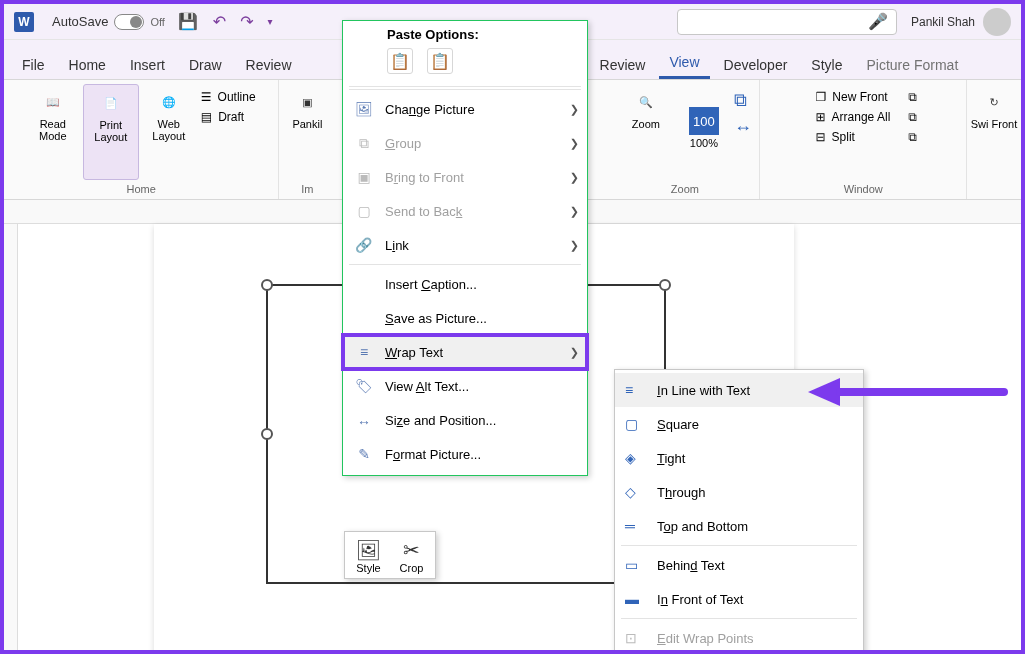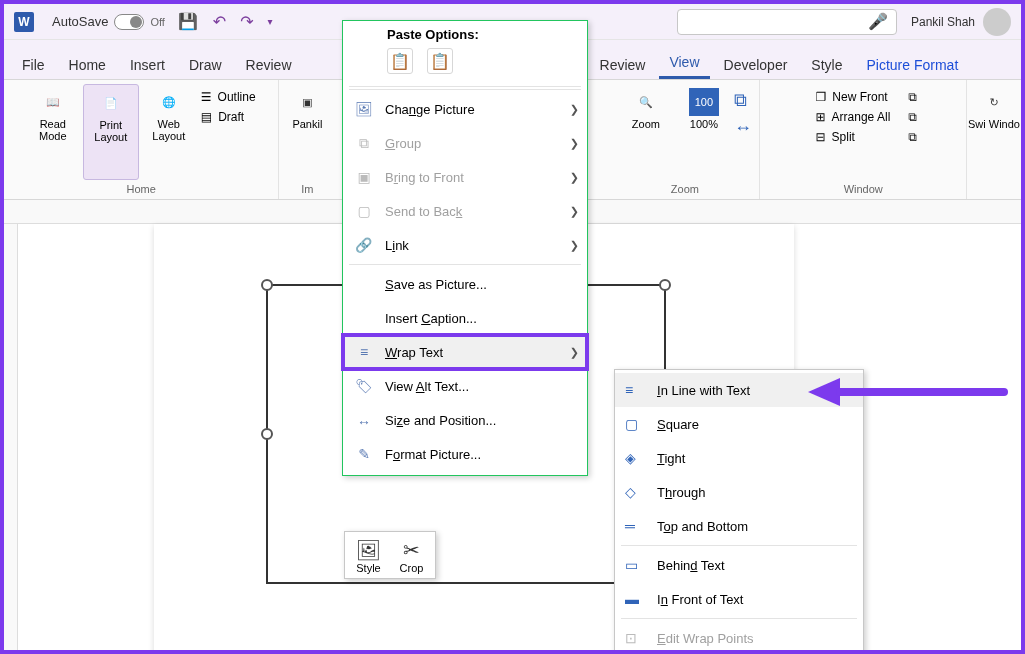--- a/index.html
+++ b/index.html
@@ -11,21 +11,21 @@
   .toggle { width:30px; height:16px; border:1px solid #888; border-radius:8px; margin:0 6px; position:relative; background:#fff; }
   .toggle::after { content:''; position:absolute; right:1px; top:1px; width:12px; height:12px; border-radius:50%; background:#888; }
   .qat { margin-left:14px; display:flex; gap:14px; align-items:center; color:#7c3e9e; font-size:16px; }
   .searchbox { margin-left:auto; width:220px; height:26px; border:1px solid #c7c7c7; border-radius:4px; background:#fff; display:flex; align-items:center; justify-content:flex-end; padding:0 8px; margin-right:14px; }
   .user { display:flex; align-items:center; gap:8px; font-size:12px; color:#333; }
   .avatar { width:28px; height:28px; border-radius:50%; background:#ccc; }
   
   .tabs { height:40px; background:#f5f0fa; display:flex; align-items:flex-end; padding:0 8px; gap:4px; border-bottom:1px solid #d7d7d7; font-size:14px; }
   .tabs .tab { padding:6px 10px; color:#333; cursor:pointer; }
   .tabs .tab.active { color:#2e5aac; border-bottom:3px solid #2e5aac; }
-  .tabs .tab.ctx { color:#1d4ed8;margin-top:22px; }
+  .tabs .tab.ctx { color:#737373;margin-top:22px; }
   .tabs .gap { width:280px; }
   
   .ribbon { height:120px; background:#fafafa; display:flex; border-bottom:1px solid #d7d7d7; position:relative; }
   .rgroup { border-right:1px solid #e3e3e3; padding:4px 8px 0 8px; display:flex; flex-direction:column; align-items:center; position:relative; }
   .rgroup .label { font-size:11px; color:#666; text-align:center; position:absolute; bottom:4px; left:0; right:0; }
   .vitems { display:flex; gap:2px; height:96px; }
   .big-btn { width:56px; display:flex; flex-direction:column; align-items:center; gap:2px; font-size:11px; text-align:center; padding-top:4px; }
   .big-btn.sel { background:#ede3f5; border:1px solid #c7b8e0; border-radius:3px; }
   .iconbox { width:30px; height:28px; display:flex; align-items:center; justify-content:center; color:#333; }
   .mini-list { display:flex; flex-direction:column; gap:6px; font-size:12px; padding:6px 2px; }
@@ -154,21 +154,21 @@
 
   <div class="gap2"></div>
 
   <div class="rgroup" style="width:150px;">
     <div class="vitems">
       <div class="big-btn">
         <div class="iconbox">🔍</div>
         <span>Zoom</span>
       </div>
       <div class="big-btn">
-        <div class="iconbox" style="font-size:11px;background:#3064b8;color:#fff;padding:2px;">100</div>
+        <div class="iconbox" style="font-size:13px;background:#3064b8;color:#fff;padding:2px;margin-top:19px;">100</div>
         <span>100%</span>
       </div>
       <div style="display:flex;flex-direction:column;gap:4px;padding-top:6px;">
         <span style="font-size:18px;color:#3064b8;">⧉</span>
         <span style="font-size:18px;color:#3064b8;">↔</span>
       </div>
     </div>
     <div class="label">Zoom</div>
   </div>
 
@@ -193,21 +193,21 @@
         <span>⧉</span>
         <span>⧉</span>
       </div>
     </div>
     <div class="label">Window</div>
   </div>
 
   <div class="rgroup" style="width:54px;border-right:none;">
     <div class="big-btn">
       <div class="iconbox">↻</div>
-      <span style="white-space:pre-line;">Swi Windo</span>
+      <span style="white-space:pre-line;">Swi Front</span>
     </div>
   </div>
 </div>
 
 <div class="ruler-h"></div>
 <div class="ruler-v"></div>
 
 <div class="page"></div>
 
 <div class="imgsel">
@@ -246,25 +246,25 @@
       <span class="arr">❯</span>
     </div>
   <div class="mi">
       <span class="mic">🔗</span>
       <span class="txt">L<u>i</u>nk</span>
       <span class="arr">❯</span>
     </div>
   <div class="sep"></div>
   <div class="mi">
       <span class="mic"></span>
+      <span class="txt">Insert <u>C</u>aption...</span>
+    </div>
+  <div class="mi">
+      <span class="mic"></span>
       <span class="txt"><u>S</u>ave as Picture...</span>
-    </div>
-  <div class="mi">
-      <span class="mic"></span>
-      <span class="txt">Insert <u>C</u>aption...</span>
     </div>
   <div class="mi highlight">
       <span class="mic">≡</span>
       <span class="txt"><u>W</u>rap Text</span>
       <span class="arr">❯</span>
     </div>
   <div class="mi">
       <span class="mic">🏷</span>
       <span class="txt">View <u>A</u>lt Text...</span>
     </div>

